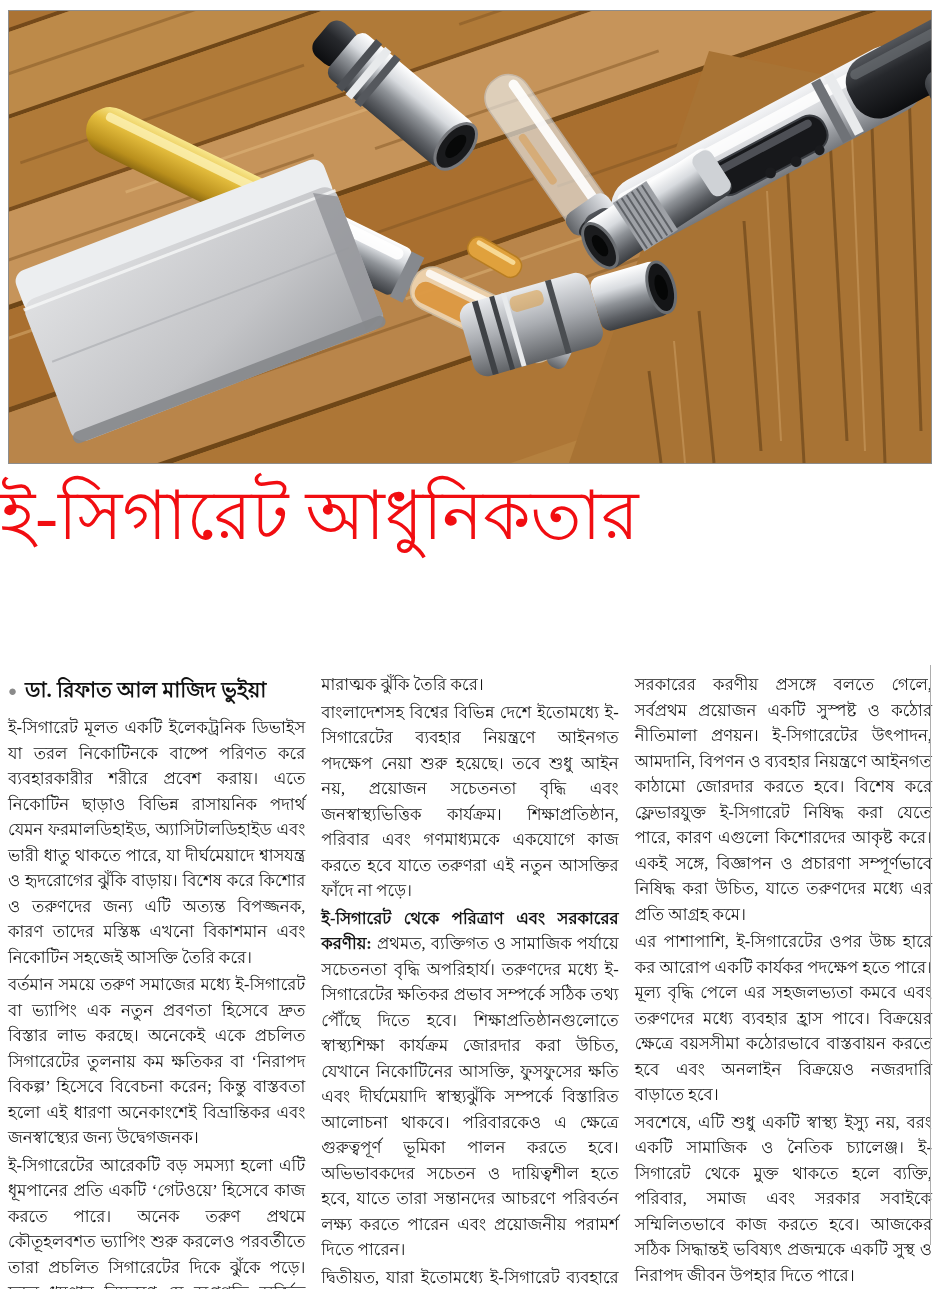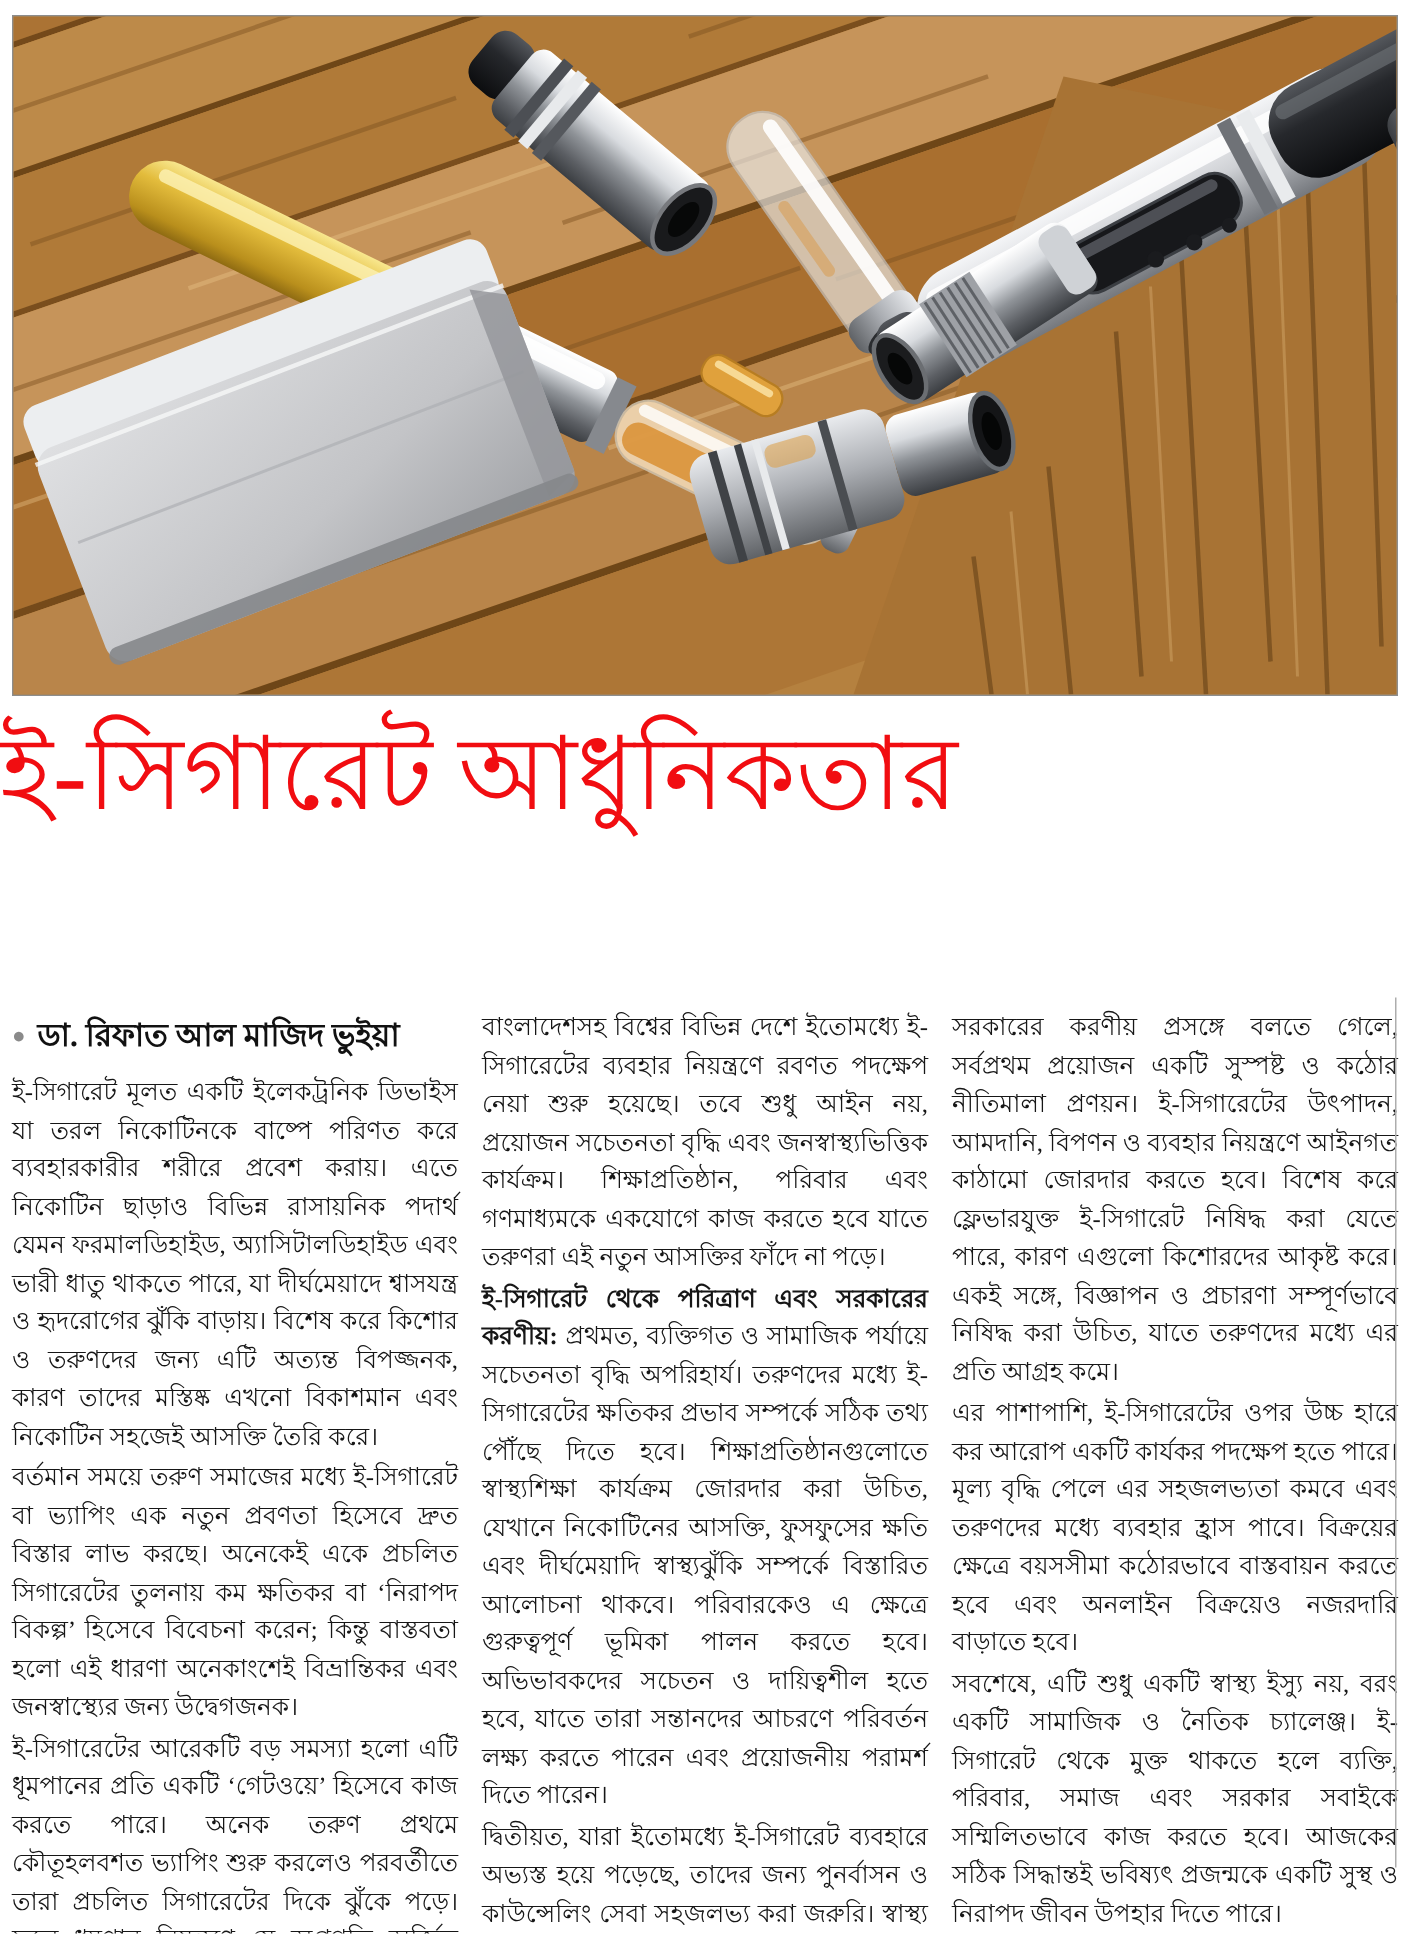--- a/index.html
+++ b/index.html
@@ -261,21 +261,22 @@
       <span class="bullet">●</span>
       <span>ডা. রিফাত আল মাজিদ ভুইয়া</span>
     </div>
     <p>ই-সিগারেট মূলত একটি ইলেকট্রনিক ডিভাইস যা তরল নিকোটিনকে বাষ্পে পরিণত করে ব্যবহারকারীর শরীরে প্রবেশ করায়। এতে নিকোটিন ছাড়াও বিভিন্ন রাসায়নিক পদার্থ যেমন ফরমালডিহাইড, অ্যাসিটালডিহাইড এবং ভারী ধাতু থাকতে পারে, যা দীর্ঘমেয়াদে শ্বাসযন্ত্র ও হৃদরোগের ঝুঁকি বাড়ায়। বিশেষ করে কিশোর ও তরুণদের জন্য এটি অত্যন্ত বিপজ্জনক, কারণ তাদের মস্তিষ্ক এখনো বিকাশমান এবং নিকোটিন সহজেই আসক্তি তৈরি করে।</p>
     <p>বর্তমান সময়ে তরুণ সমাজের মধ্যে ই-সিগারেট বা ভ্যাপিং এক নতুন প্রবণতা হিসেবে দ্রুত বিস্তার লাভ করছে। অনেকেই একে প্রচলিত সিগারেটের তুলনায় কম ক্ষতিকর বা ‘নিরাপদ বিকল্প’ হিসেবে বিবেচনা করেন; কিন্তু বাস্তবতা হলো এই ধারণা অনেকাংশেই বিভ্রান্তিকর এবং জনস্বাস্থ্যের জন্য উদ্বেগজনক।</p>
     <p>ই-সিগারেটের আরেকটি বড় সমস্যা হলো এটি ধূমপানের প্রতি একটি ‘গেটওয়ে’ হিসেবে কাজ করতে পারে। অনেক তরুণ প্রথমে কৌতূহলবশত ভ্যাপিং শুরু করলেও পরবর্তীতে তারা প্রচলিত সিগারেটের দিকে ঝুঁকে পড়ে। ফলে ধূমপান নিয়ন্ত্রণে যে অগ্রগতি অর্জিত হয়েছিল, তা হুমকির মুখে পড়ছে।</p>
 
   </div>
 
   <div class="col">
-    <p>বাংলাদেশসহ বিশ্বের বিভিন্ন দেশে ইতোমধ্যে ই-সিগারেটের ব্যবহার নিয়ন্ত্রণে রবণত পদক্ষেপ নেয়া শুরু হয়েছে। তবে শুধু আইন নয়, প্রয়োজন সচেতনতা বৃদ্ধি এবং জনস্বাস্থ্যভিত্তিক কার্যক্রম। শিক্ষাপ্রতিষ্ঠান, পরিবার এবং গণমাধ্যমকে একযোগে কাজ করতে হবে যাতে তরুণরা এই নতুন আসক্তির ফাঁদে না পড়ে।</p>
+    <p>মারাত্মক ঝুঁকি তৈরি করে।</p>
+    <p>বাংলাদেশসহ বিশ্বের বিভিন্ন দেশে ইতোমধ্যে ই-সিগারেটের ব্যবহার নিয়ন্ত্রণে আইনগত পদক্ষেপ নেয়া শুরু হয়েছে। তবে শুধু আইন নয়, প্রয়োজন সচেতনতা বৃদ্ধি এবং জনস্বাস্থ্যভিত্তিক কার্যক্রম। শিক্ষাপ্রতিষ্ঠান, পরিবার এবং গণমাধ্যমকে একযোগে কাজ করতে হবে যাতে তরুণরা এই নতুন আসক্তির ফাঁদে না পড়ে।</p>
     <p>
       <span class="bold-lead">ই-সিগারেট থেকে পরিত্রাণ এবং সরকারের করণীয়:</span><span> প্রথমত, ব্যক্তিগত ও সামাজিক পর্যায়ে সচেতনতা বৃদ্ধি অপরিহার্য। তরুণদের মধ্যে ই-সিগারেটের ক্ষতিকর প্রভাব সম্পর্কে সঠিক তথ্য পৌঁছে দিতে হবে। শিক্ষাপ্রতিষ্ঠানগুলোতে স্বাস্থ্যশিক্ষা কার্যক্রম জোরদার করা উচিত, যেখানে নিকোটিনের আসক্তি, ফুসফুসের ক্ষতি এবং দীর্ঘমেয়াদি স্বাস্থ্যঝুঁকি সম্পর্কে বিস্তারিত আলোচনা থাকবে। পরিবারকেও এ ক্ষেত্রে গুরুত্বপূর্ণ ভূমিকা পালন করতে হবে। অভিভাবকদের সচেতন ও দায়িত্বশীল হতে হবে, যাতে তারা সন্তানদের আচরণে পরিবর্তন লক্ষ্য করতে পারেন এবং প্রয়োজনীয় পরামর্শ দিতে পারেন।</span>
     </p>
     <p>দ্বিতীয়ত, যারা ইতোমধ্যে ই-সিগারেট ব্যবহারে অভ্যস্ত হয়ে পড়েছে, তাদের জন্য পুনর্বাসন ও কাউন্সেলিং সেবা সহজলভ্য করা জরুরি। স্বাস্থ্য খাতে বিশেষ করে মানসিক স্বাস্থ্যসেবাকে গুরুত্ব দিয়ে নিকোটিন আসক্তি নিরাময়ের জন্য বিশেষ ক্লিনিক বা হেল্পলাইন চালু করা যেতে পারে। চিকিৎসকদেরও এ বিষয়ে প্রশিক্ষিত করা প্রয়োজন, যাতে তারা রোগীদের যথাযথ পরামর্শ ও চিকিৎসা দিতে পারেন।</p>
   </div>
 
   <div class="col">
     <p>সরকারের করণীয় প্রসঙ্গে বলতে গেলে, সর্বপ্রথম প্রয়োজন একটি সুস্পষ্ট ও কঠোর নীতিমালা প্রণয়ন। ই-সিগারেটের উৎপাদন, আমদানি, বিপণন ও ব্যবহার নিয়ন্ত্রণে আইনগত কাঠামো জোরদার করতে হবে। বিশেষ করে ফ্লেভারযুক্ত ই-সিগারেট নিষিদ্ধ করা যেতে পারে, কারণ এগুলো কিশোরদের আকৃষ্ট করে। একই সঙ্গে, বিজ্ঞাপন ও প্রচারণা সম্পূর্ণভাবে নিষিদ্ধ করা উচিত, যাতে তরুণদের মধ্যে এর প্রতি আগ্রহ কমে।</p>
     <p>এর পাশাপাশি, ই-সিগারেটের ওপর উচ্চ হারে কর আরোপ একটি কার্যকর পদক্ষেপ হতে পারে। মূল্য বৃদ্ধি পেলে এর সহজলভ্যতা কমবে এবং তরুণদের মধ্যে ব্যবহার হ্রাস পাবে। বিক্রয়ের ক্ষেত্রে বয়সসীমা কঠোরভাবে বাস্তবায়ন করতে হবে এবং অনলাইন বিক্রয়েও নজরদারি বাড়াতে হবে।</p>
     <p>সবশেষে, এটি শুধু একটি স্বাস্থ্য ইস্যু নয়, বরং একটি সামাজিক ও নৈতিক চ্যালেঞ্জ। ই-সিগারেট থেকে মুক্ত থাকতে হলে ব্যক্তি, পরিবার, সমাজ এবং সরকার সবাইকে সম্মিলিতভাবে কাজ করতে হবে। আজকের সঠিক সিদ্ধান্তই ভবিষ্যৎ প্রজন্মকে একটি সুস্থ ও নিরাপদ জীবন উপহার দিতে পারে।</p>

